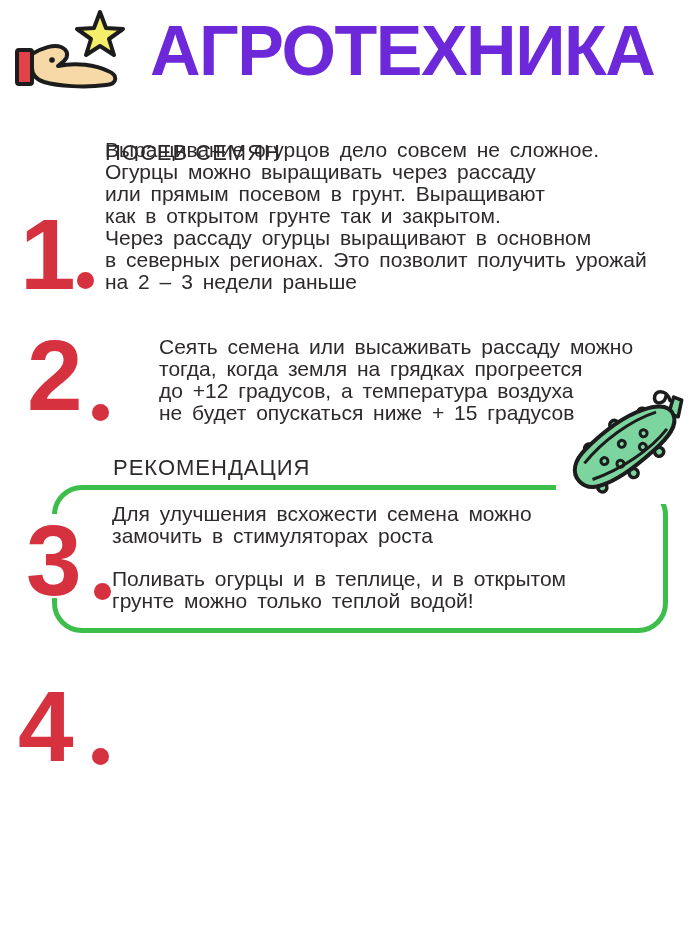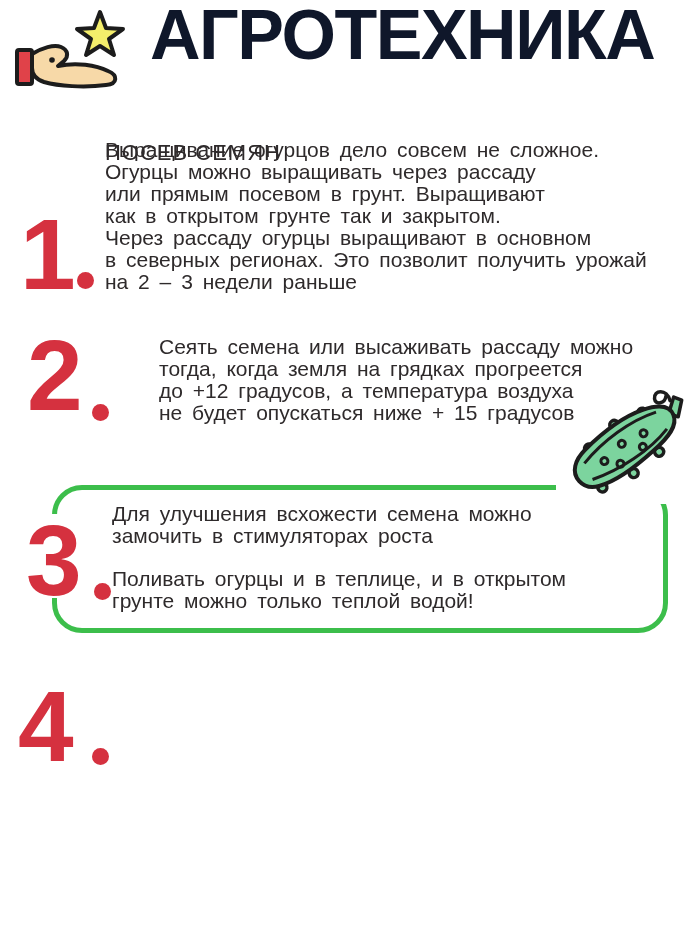--- a/index.html
+++ b/index.html
@@ -1,22 +1,22 @@
 <!DOCTYPE html>
 <html><head>
 <meta charset="utf-8">
 <style>
   html,body{margin:0;padding:0;background:#ffffff;}
   .page{
     position:relative;width:700px;height:933px;background:#ffffff;
     font-family:"Liberation Sans",sans-serif;color:#2e2a2b;overflow:hidden;
   }
   .page-title{
-    position:absolute;left:150px;top:0;font-size:70px;font-weight:700;
-    letter-spacing:-1.5px;line-height:1;color:#0f172a;white-space:nowrap;
+    position:absolute;left:150px;top:16px;font-size:70px;font-weight:700;
+    letter-spacing:-1.5px;line-height:1;color:#6d28d9;white-space:nowrap;
   }
   .hand-icon{position:absolute;left:12px;top:8px;width:124px;height:102px;}
   .sec-heading{
     position:absolute;font-size:22px;font-weight:400;letter-spacing:1px;
     line-height:1;color:#2e2a2b;white-space:nowrap;
   }
   .body-text{
     position:absolute;font-size:21px;line-height:22px;white-space:pre-line;
     word-spacing:4px;color:#2e2a2b;
   }
@@ -63,20 +63,21 @@
   <div class="num" style="left:20px;top:204px;">1</div>
   <div class="numdot" style="left:77px;top:272px;"></div>
 
   <div class="body-text" style="left:111px;top:336px;width:560px;margin-left:48px;">Сеять семена или высаживать рассаду можно
 тогда, когда земля на грядках прогреется
 до +12 градусов, а температура воздуха
 не будет опускаться ниже + 15 градусов</div>
   <div class="num" style="left:27px;top:325px;">2</div>
   <div class="numdot" style="left:92px;top:404px;"></div>
 
+  <div class="sec-heading" style="left:113px;top:457px;">РЕКОМЕНДАЦИЯ</div>
 
   <div class="reco-box"></div>
 
   <div class="white-patch patch-corner"></div>
 
   <div class="cucumber-icon">
     <svg viewBox="0 0 146 130" width="146" height="130">
       <g transform="translate(0,-2) rotate(-33 73 68)">
         <g fill="#7cd49e" stroke="#1c1c1c" stroke-width="3.5">
           <circle cx="42" cy="46" r="4.5"></circle>

